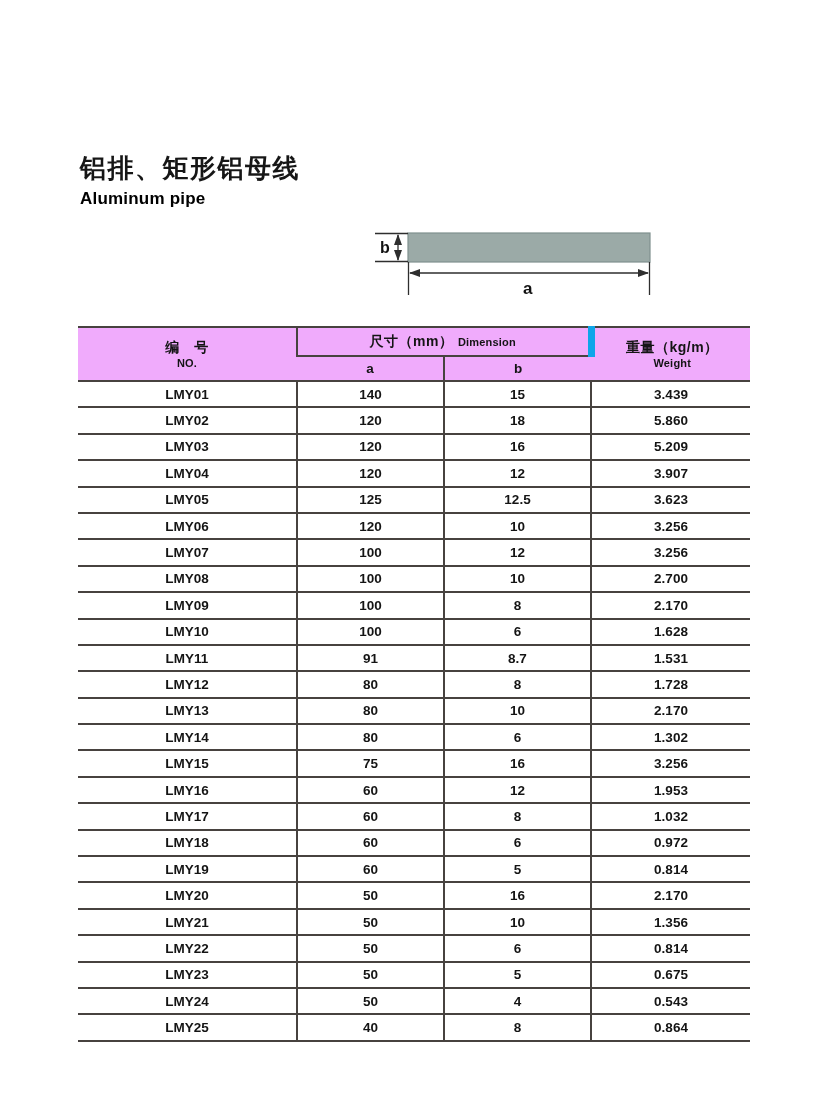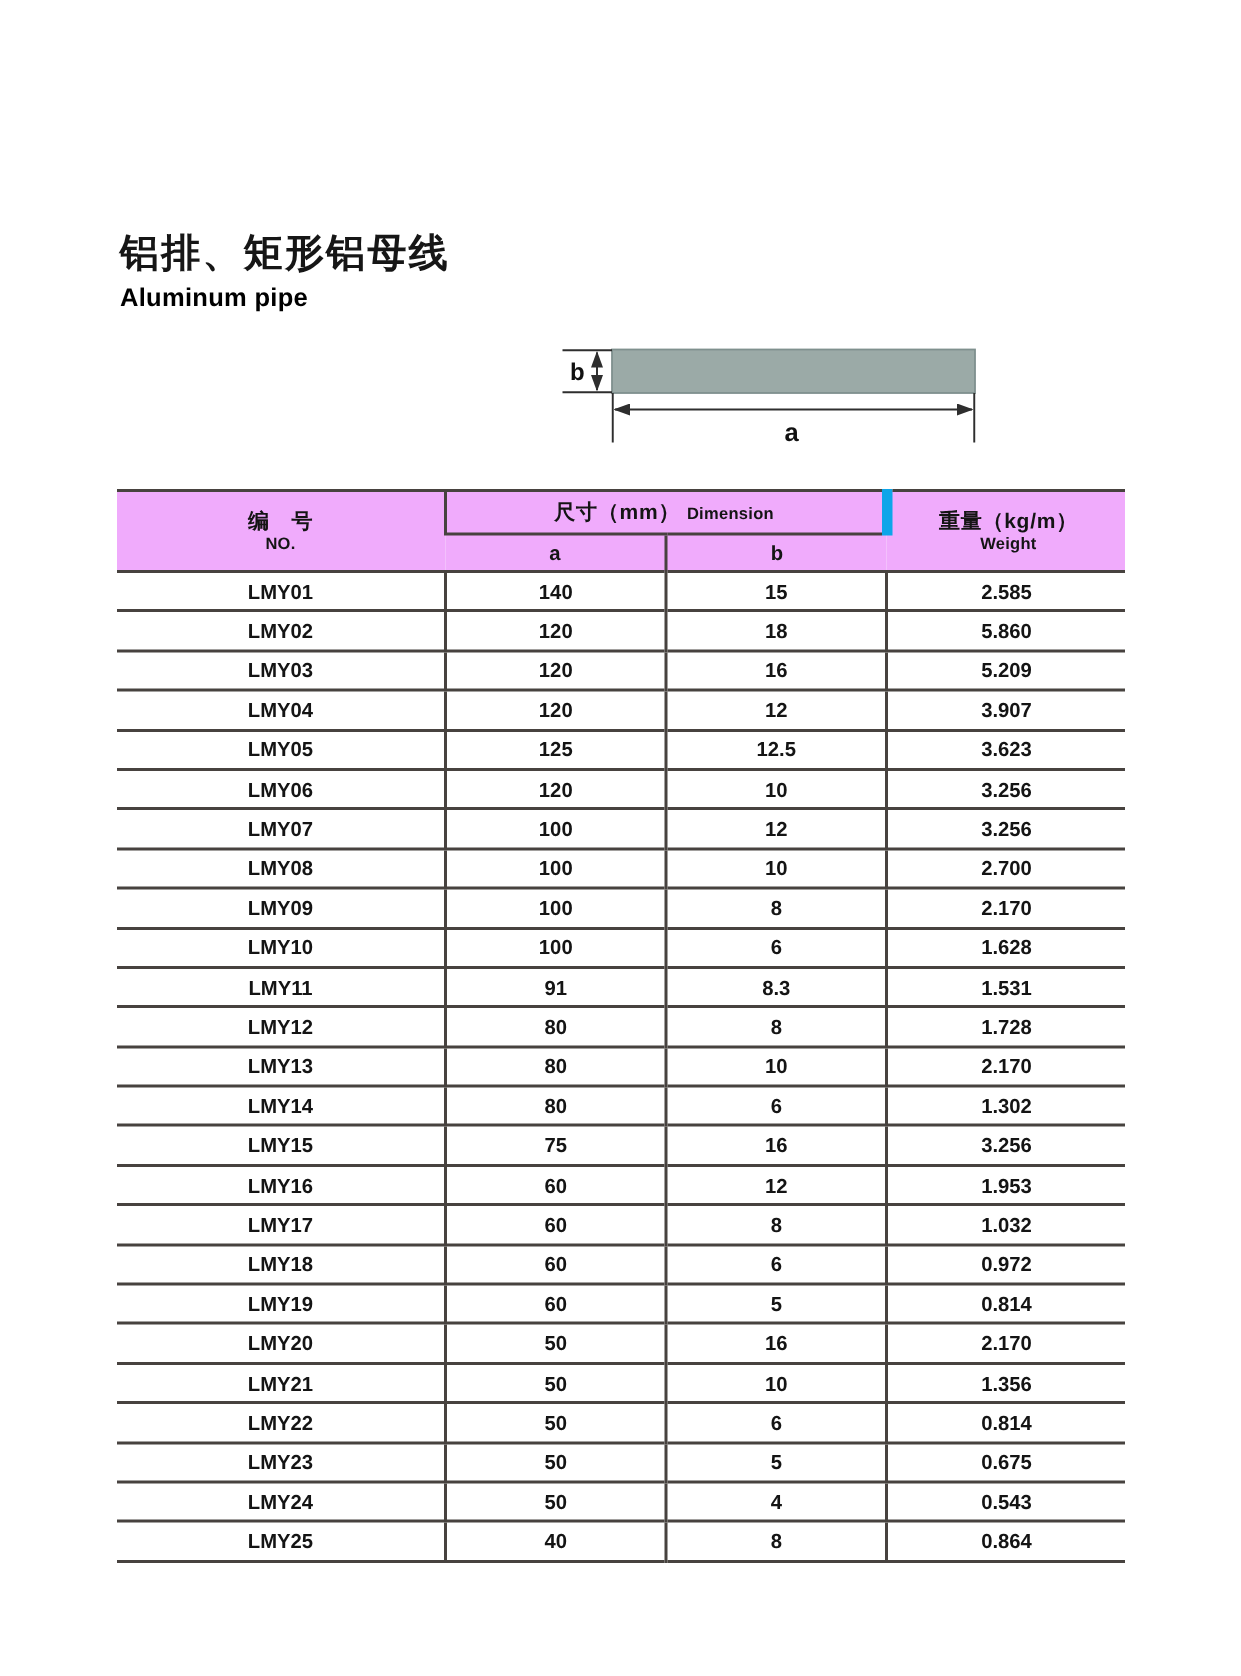--- a/index.html
+++ b/index.html
@@ -140,21 +140,21 @@
       <tr class="sub">
         <th>a</th>
         <th>b</th>
       </tr>
     </thead>
     <tbody>
         <tr>
           <td>LMY01</td>
           <td>140</td>
           <td>15</td>
-          <td>2.585</td>
+          <td>3.439</td>
         </tr>
         <tr>
           <td>LMY02</td>
           <td>120</td>
           <td>18</td>
           <td>5.860</td>
         </tr>
         <tr>
           <td>LMY03</td>
           <td>120</td>
@@ -199,21 +199,21 @@
         </tr>
         <tr>
           <td>LMY10</td>
           <td>100</td>
           <td>6</td>
           <td>1.628</td>
         </tr>
         <tr>
           <td>LMY11</td>
           <td>91</td>
-          <td>8.3</td>
+          <td>8.7</td>
           <td>1.531</td>
         </tr>
         <tr>
           <td>LMY12</td>
           <td>80</td>
           <td>8</td>
           <td>1.728</td>
         </tr>
         <tr>
           <td>LMY13</td>

